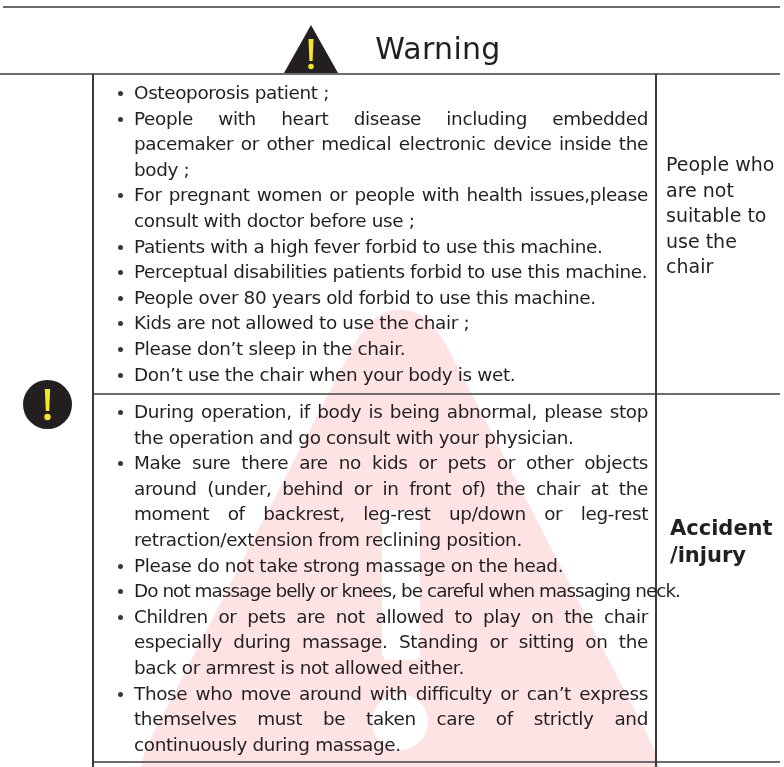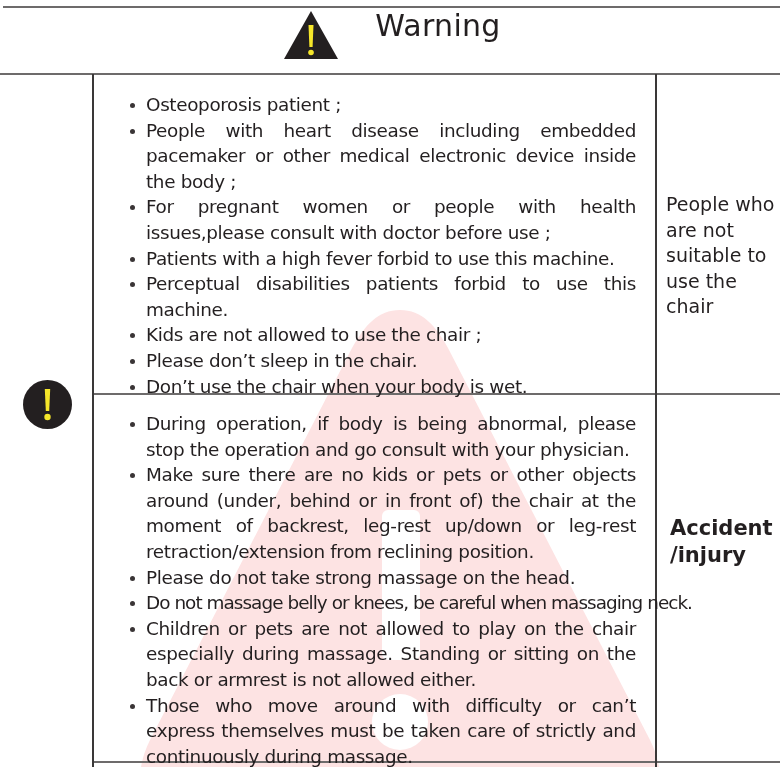--- a/index.html
+++ b/index.html
@@ -36,20 +36,21 @@
       background: #3a3838;
       z-index: 2;
     }
     .header {
       position: absolute;
       left: 0;
       top: 8px;
       width: 784px;
       height: 80px;
       display: flex;
+      align-items: center;
       justify-content: center;
       z-index: 3;
       gap: 22px;
     }
     .header-icon {
       width: 56px;
       height: 50px;
       margin-right: 14px;
       margin-top: 2px;
     }
@@ -69,21 +70,21 @@
       z-index: 3;
     }
     .section {
       position: absolute;
       left: 118px;
       width: 530px;
       z-index: 3;
     }
     .section ul {
       list-style: none;
-      margin: 12px;
+      margin: 0;
       padding: 0;
     }
     .section li {
       position: relative;
       padding-left: 16px;
       font-size: 18.4px;
       line-height: 25.6px;
       text-align: justify;
       letter-spacing: -0.35px;
     }
@@ -106,21 +107,20 @@
       position: absolute;
       left: 666px;
       z-index: 3;
       color: #231f20;
     }
     .label-1 {
       top: 152px;
       width: 112px;
       font-size: 19px;
       line-height: 25.5px;
-      margin-top: 40px;
     }
     .label-2 {
       top: 515px;
       left: 670px;
       width: 110px;
       font-size: 21px;
       line-height: 27px;
       font-weight: bold;
     }
   </style>
@@ -156,20 +156,21 @@
   <circle cx="24.5" cy="37" r="3.2" fill="#f5e62a"></circle>
 </svg>
 
 <div class="section" style="top:80px;">
   <ul>
     <li>Osteoporosis patient ;</li>
     <li>People with heart disease including embedded pacemaker or other medical electronic device inside the body ;</li>
     <li>For pregnant women or people with health issues,please consult with doctor before use ;</li>
     <li>Patients with a high fever forbid to use this machine.</li>
     <li>Perceptual disabilities patients forbid to use this machine.</li>
+    <li>People over 80 years old forbid to use this machine.</li>
     <li>Kids are not allowed to use the chair ;</li>
     <li>Please don’t sleep in the chair.</li>
     <li>Don’t use the chair when your body is wet.</li>
   </ul>
 </div>
 <div class="label label-1">People who are not suitable to use the chair</div>
 
 <div class="section" style="top:399px;">
   <ul>
     <li>During operation, if body is being abnormal, please stop the operation and go consult with your physician.</li>

